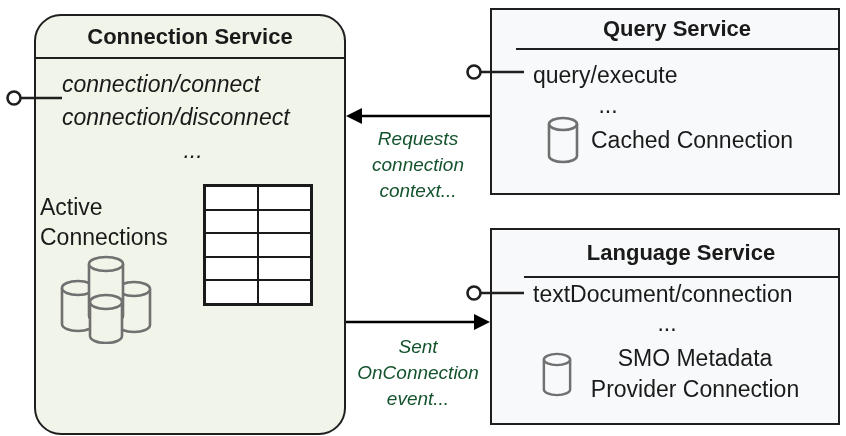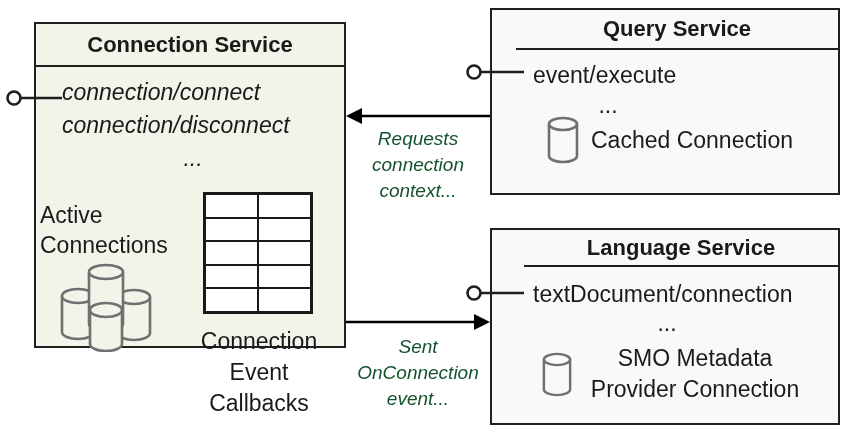--- a/index.html
+++ b/index.html
@@ -5,26 +5,26 @@
   html,body{margin:0;padding:0;background:#ffffff;}
   .canvas{
     position:relative;width:846px;height:436px;background:#ffffff;
     font-family:"Liberation Sans",sans-serif;color:#1a1a1a;overflow:hidden;
   }
   .svc{position:absolute;box-sizing:border-box;border:2px solid #1f1f1f;}
   .svc-header{
     box-sizing:border-box;border-bottom:2px solid #1f1f1f;display:flex;
     align-items:center;justify-content:center;font-weight:bold;font-size:22px;
   }
-  .connection-svc{left:34px;top:22px;width:312px;height:326px;background:#f1f4e8;}
+  .connection-svc{left:34px;top:14px;width:312px;height:421px;background:#f1f4e8;border-radius:27px;}
   .connection-svc .svc-header{height:43px;}
   .query-svc{left:490px;top:8px;width:350px;height:187px;background:#f8f9fa;padding-left:24px;}
   .query-svc .svc-header{height:40px;}
   .language-svc{left:490px;top:228px;width:350px;height:197px;background:#f8f9fa;}
-  .language-svc .svc-header{height:37px;margin-left:32px;}
+  .language-svc .svc-header{height:48px;margin-left:32px;}
 
   .methods{position:absolute;font-size:23px;}
   .methods .ellipsis{text-align:center;}
   .conn-methods{left:26px;top:52px;width:262px;line-height:33px;font-style:italic;}
   .query-methods{left:41px;top:50px;width:150px;line-height:30px;}
   .lang-methods{left:41px;top:50px;width:268px;line-height:29px;}
 
   .active-label{
     position:absolute;left:4px;top:176px;width:150px;text-align:left;
     font-size:23px;line-height:30px;
@@ -93,27 +93,26 @@
         <div class="grid-cell"></div>
         <div class="grid-cell"></div>
         <div class="grid-cell"></div>
         <div class="grid-cell"></div>
         <div class="grid-cell"></div>
         <div class="grid-cell"></div>
         <div class="grid-cell"></div>
         <div class="grid-cell"></div>
         <div class="grid-cell"></div>
       </div>
-    <div class="callbacks-label">Connection Event Callbacks</div>
   </div>
 
   <div class="svc query-svc">
     <div class="svc-header">Query Service</div>
     <div class="methods query-methods">
-      <div>event/execute</div>
+      <div>query/execute</div>
       <div class="ellipsis">...</div>
     </div>
     <div class="db-row query-db-row">
       <svg width="32" height="48" viewBox="0 0 32 48">
         <g fill="none" stroke="#707070" stroke-width="2.6">
           <path d="M2,8 v32 a14,6 0 0 0 28,0 v-32"></path>
           <ellipse cx="16" cy="8" rx="14" ry="6"></ellipse>
         </g>
       </svg>
       <div class="db-label">Cached Connection</div>

